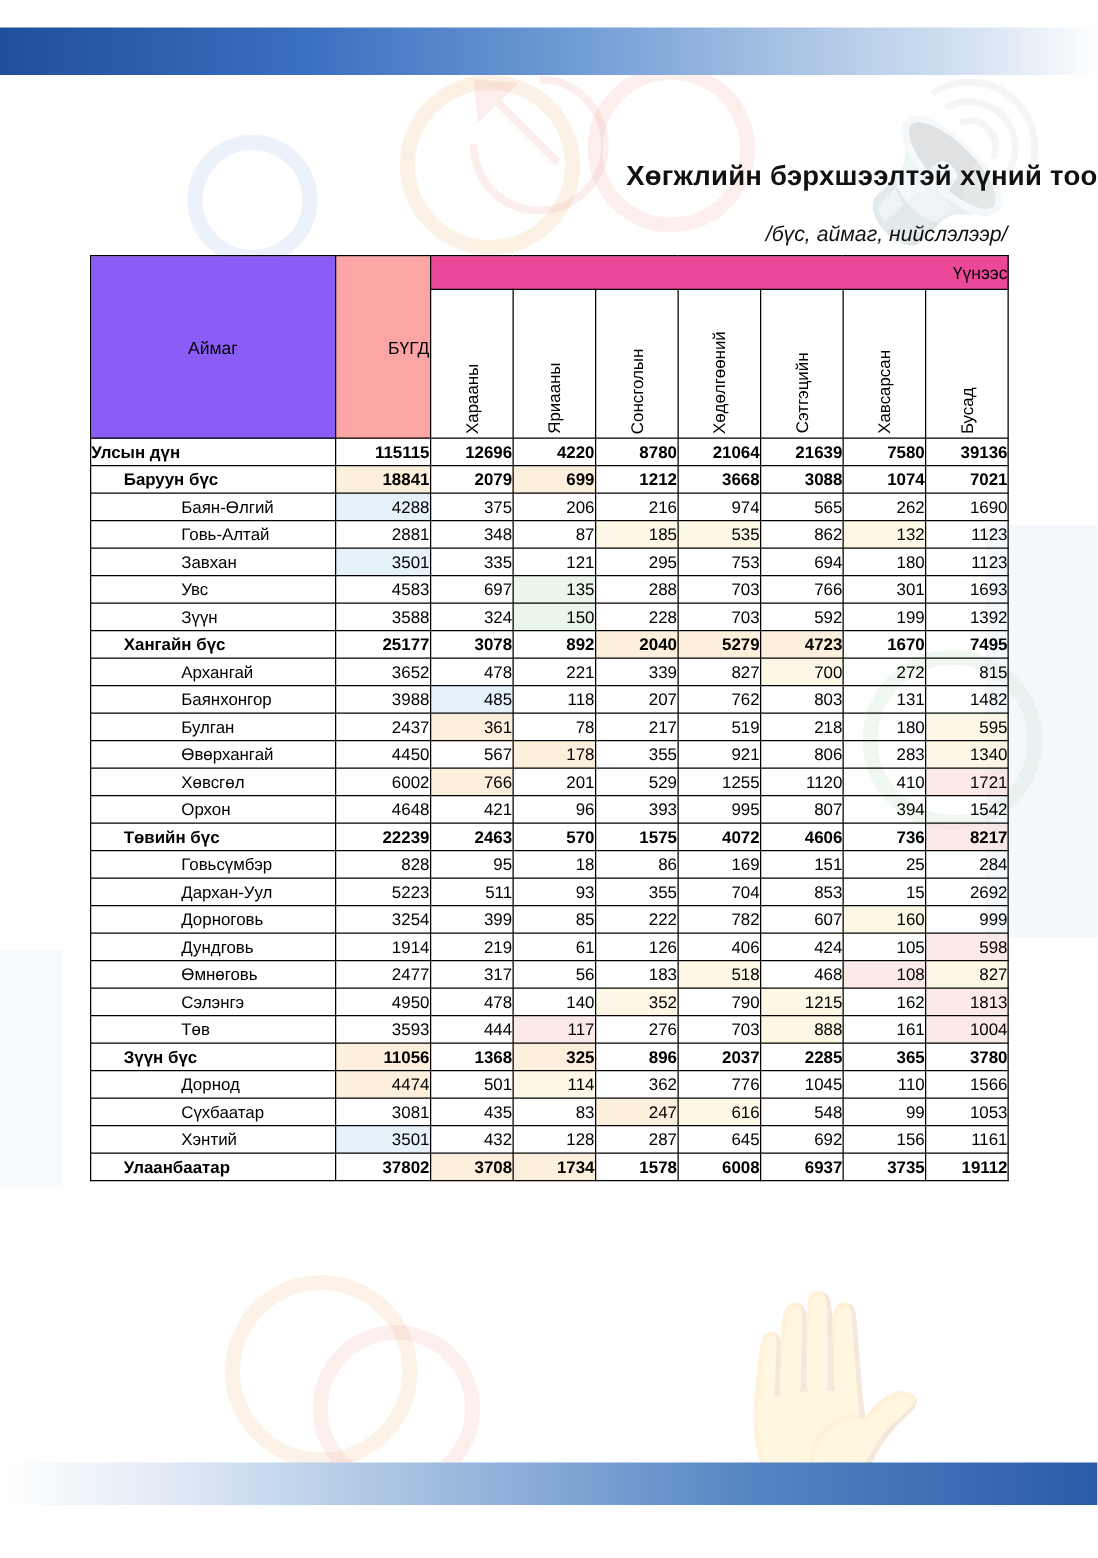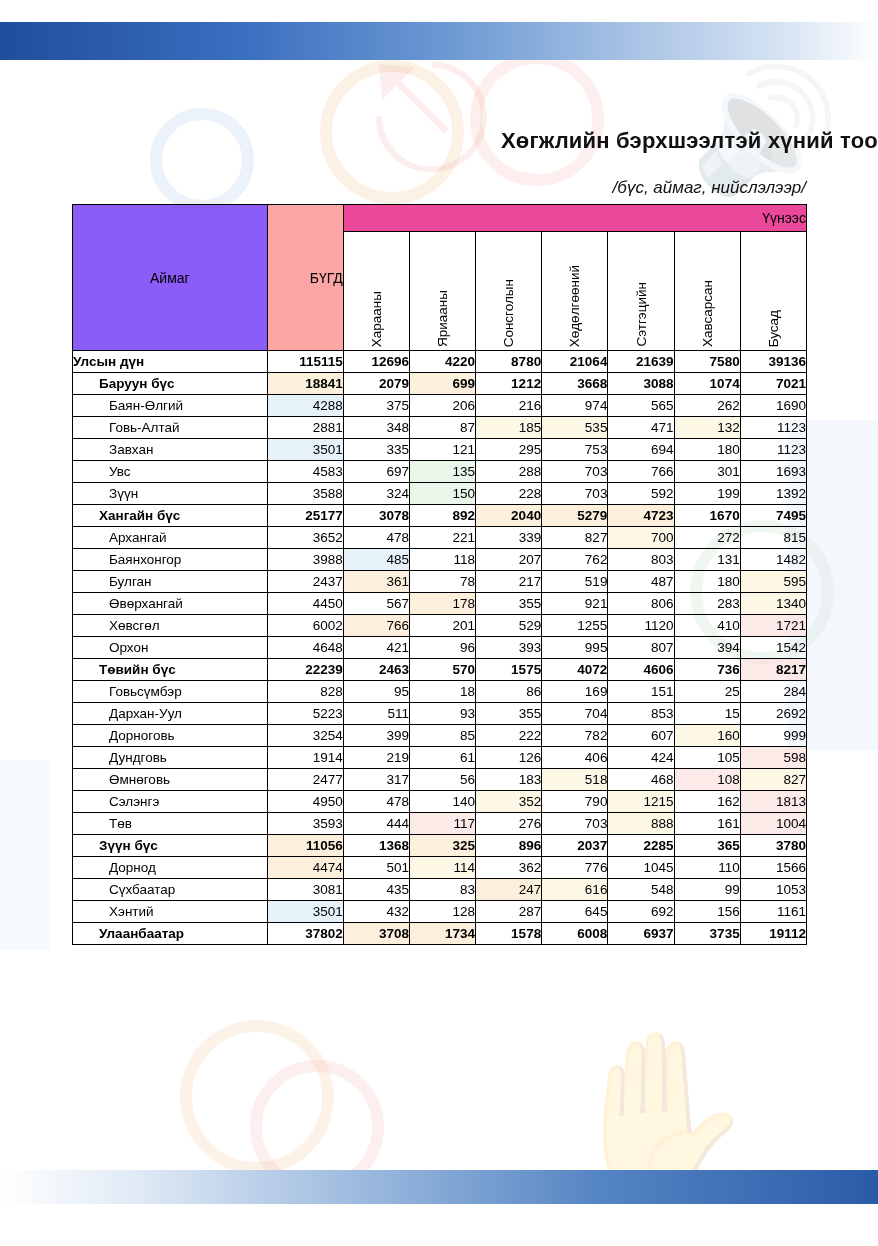--- a/index.html
+++ b/index.html
@@ -155,21 +155,21 @@
     white-space: nowrap;
     padding-bottom: 4px;
   }
 
   td.lbl {
     text-align: left;
     padding: 3px 6px 3px 10px;
     height: 21px;
   }
   td.lbl.indent1 { padding-left: 26px; }
-  td.lbl.indent2 { padding-left: 36px; }
+  td.lbl.indent2 { padding-left: 72px; }
   td.num {
     text-align: right;
     padding: 3px 8px 3px 4px;
     height: 21px;
   }
   tr.bold td { font-weight: bold; }
   tr.nat td { font-weight: bold; }
 
   
   .t-orange { background: rgba(250, 226, 190, .55); }
@@ -254,21 +254,21 @@
             <td class="num">262</td>
             <td class="num">1690</td>
           </tr>
           <tr>
             <td class="lbl indent2">Говь-Алтай</td>
             <td class="num">2881</td>
             <td class="num">348</td>
             <td class="num">87</td>
             <td class="num t-cream">185</td>
             <td class="num t-cream">535</td>
-            <td class="num">471</td>
+            <td class="num">862</td>
             <td class="num t-cream">132</td>
             <td class="num">1123</td>
           </tr>
           <tr>
             <td class="lbl indent2">Завхан</td>
             <td class="num t-blue">3501</td>
             <td class="num">335</td>
             <td class="num">121</td>
             <td class="num">295</td>
             <td class="num">753</td>
@@ -331,21 +331,21 @@
             <td class="num">131</td>
             <td class="num">1482</td>
           </tr>
           <tr>
             <td class="lbl indent2">Булган</td>
             <td class="num">2437</td>
             <td class="num t-orange">361</td>
             <td class="num">78</td>
             <td class="num">217</td>
             <td class="num">519</td>
-            <td class="num">487</td>
+            <td class="num">218</td>
             <td class="num">180</td>
             <td class="num t-cream">595</td>
           </tr>
           <tr>
             <td class="lbl indent2">Өвөрхангай</td>
             <td class="num">4450</td>
             <td class="num">567</td>
             <td class="num t-orange">178</td>
             <td class="num">355</td>
             <td class="num">921</td>

